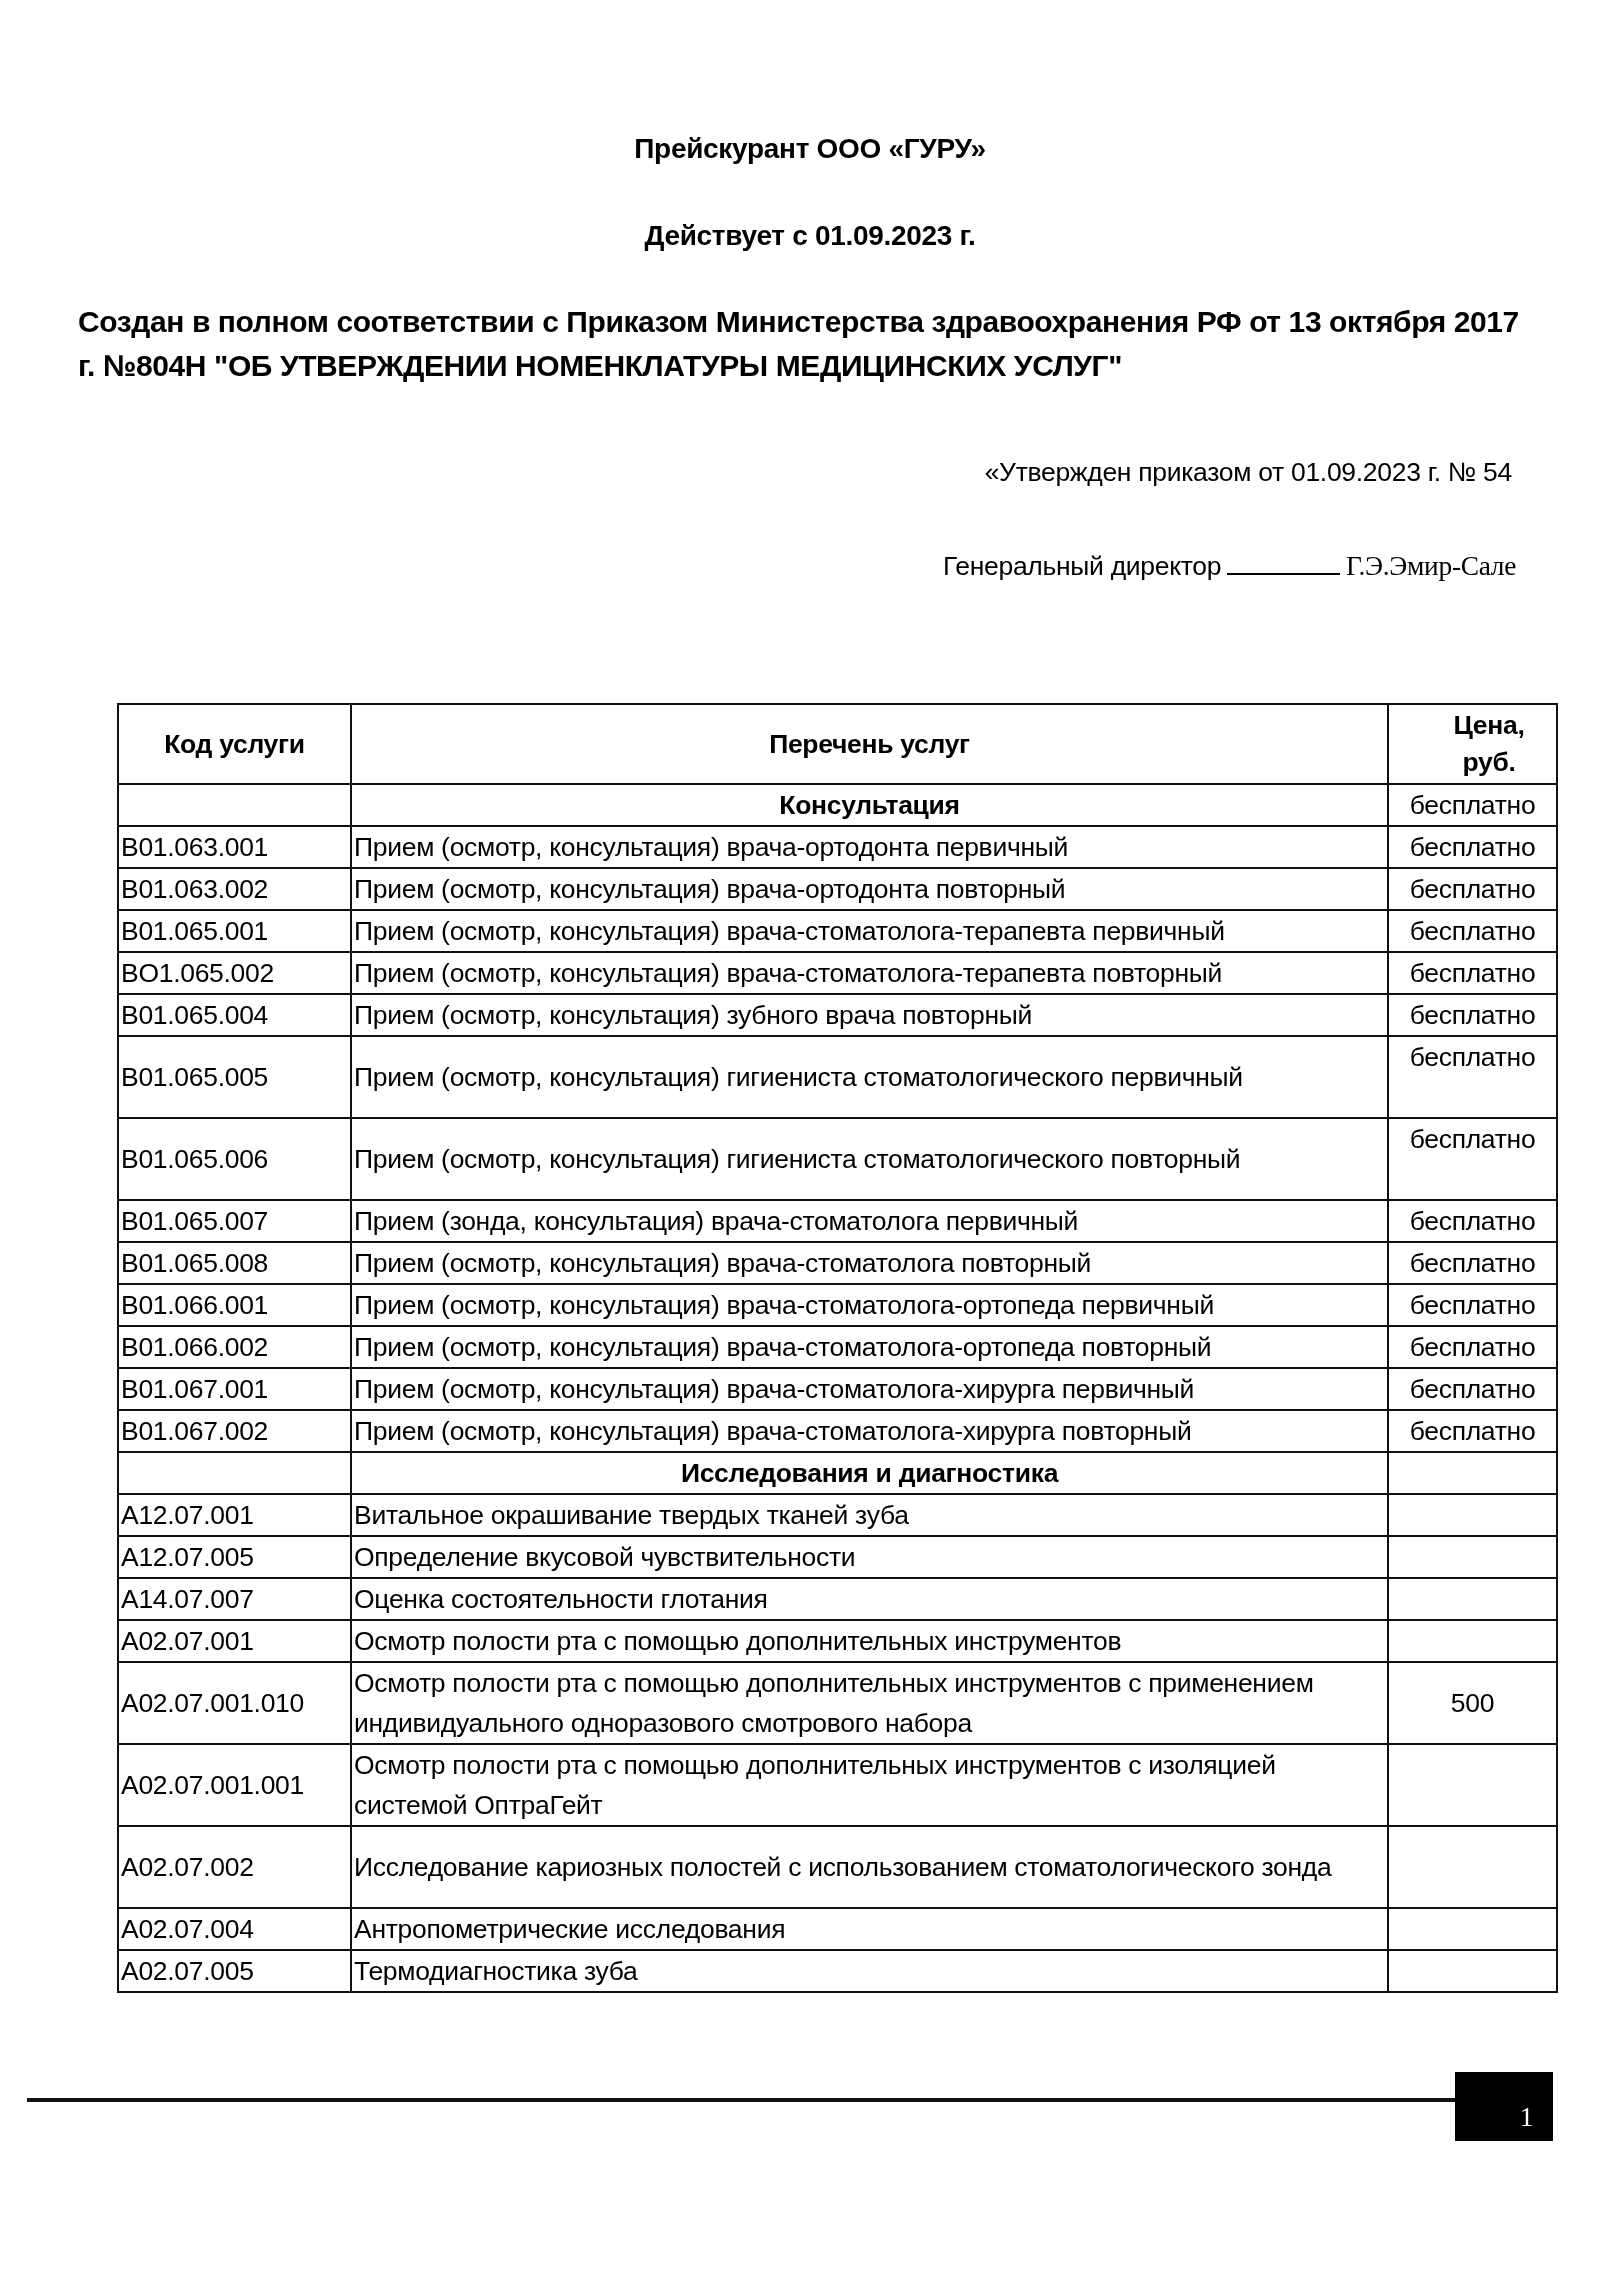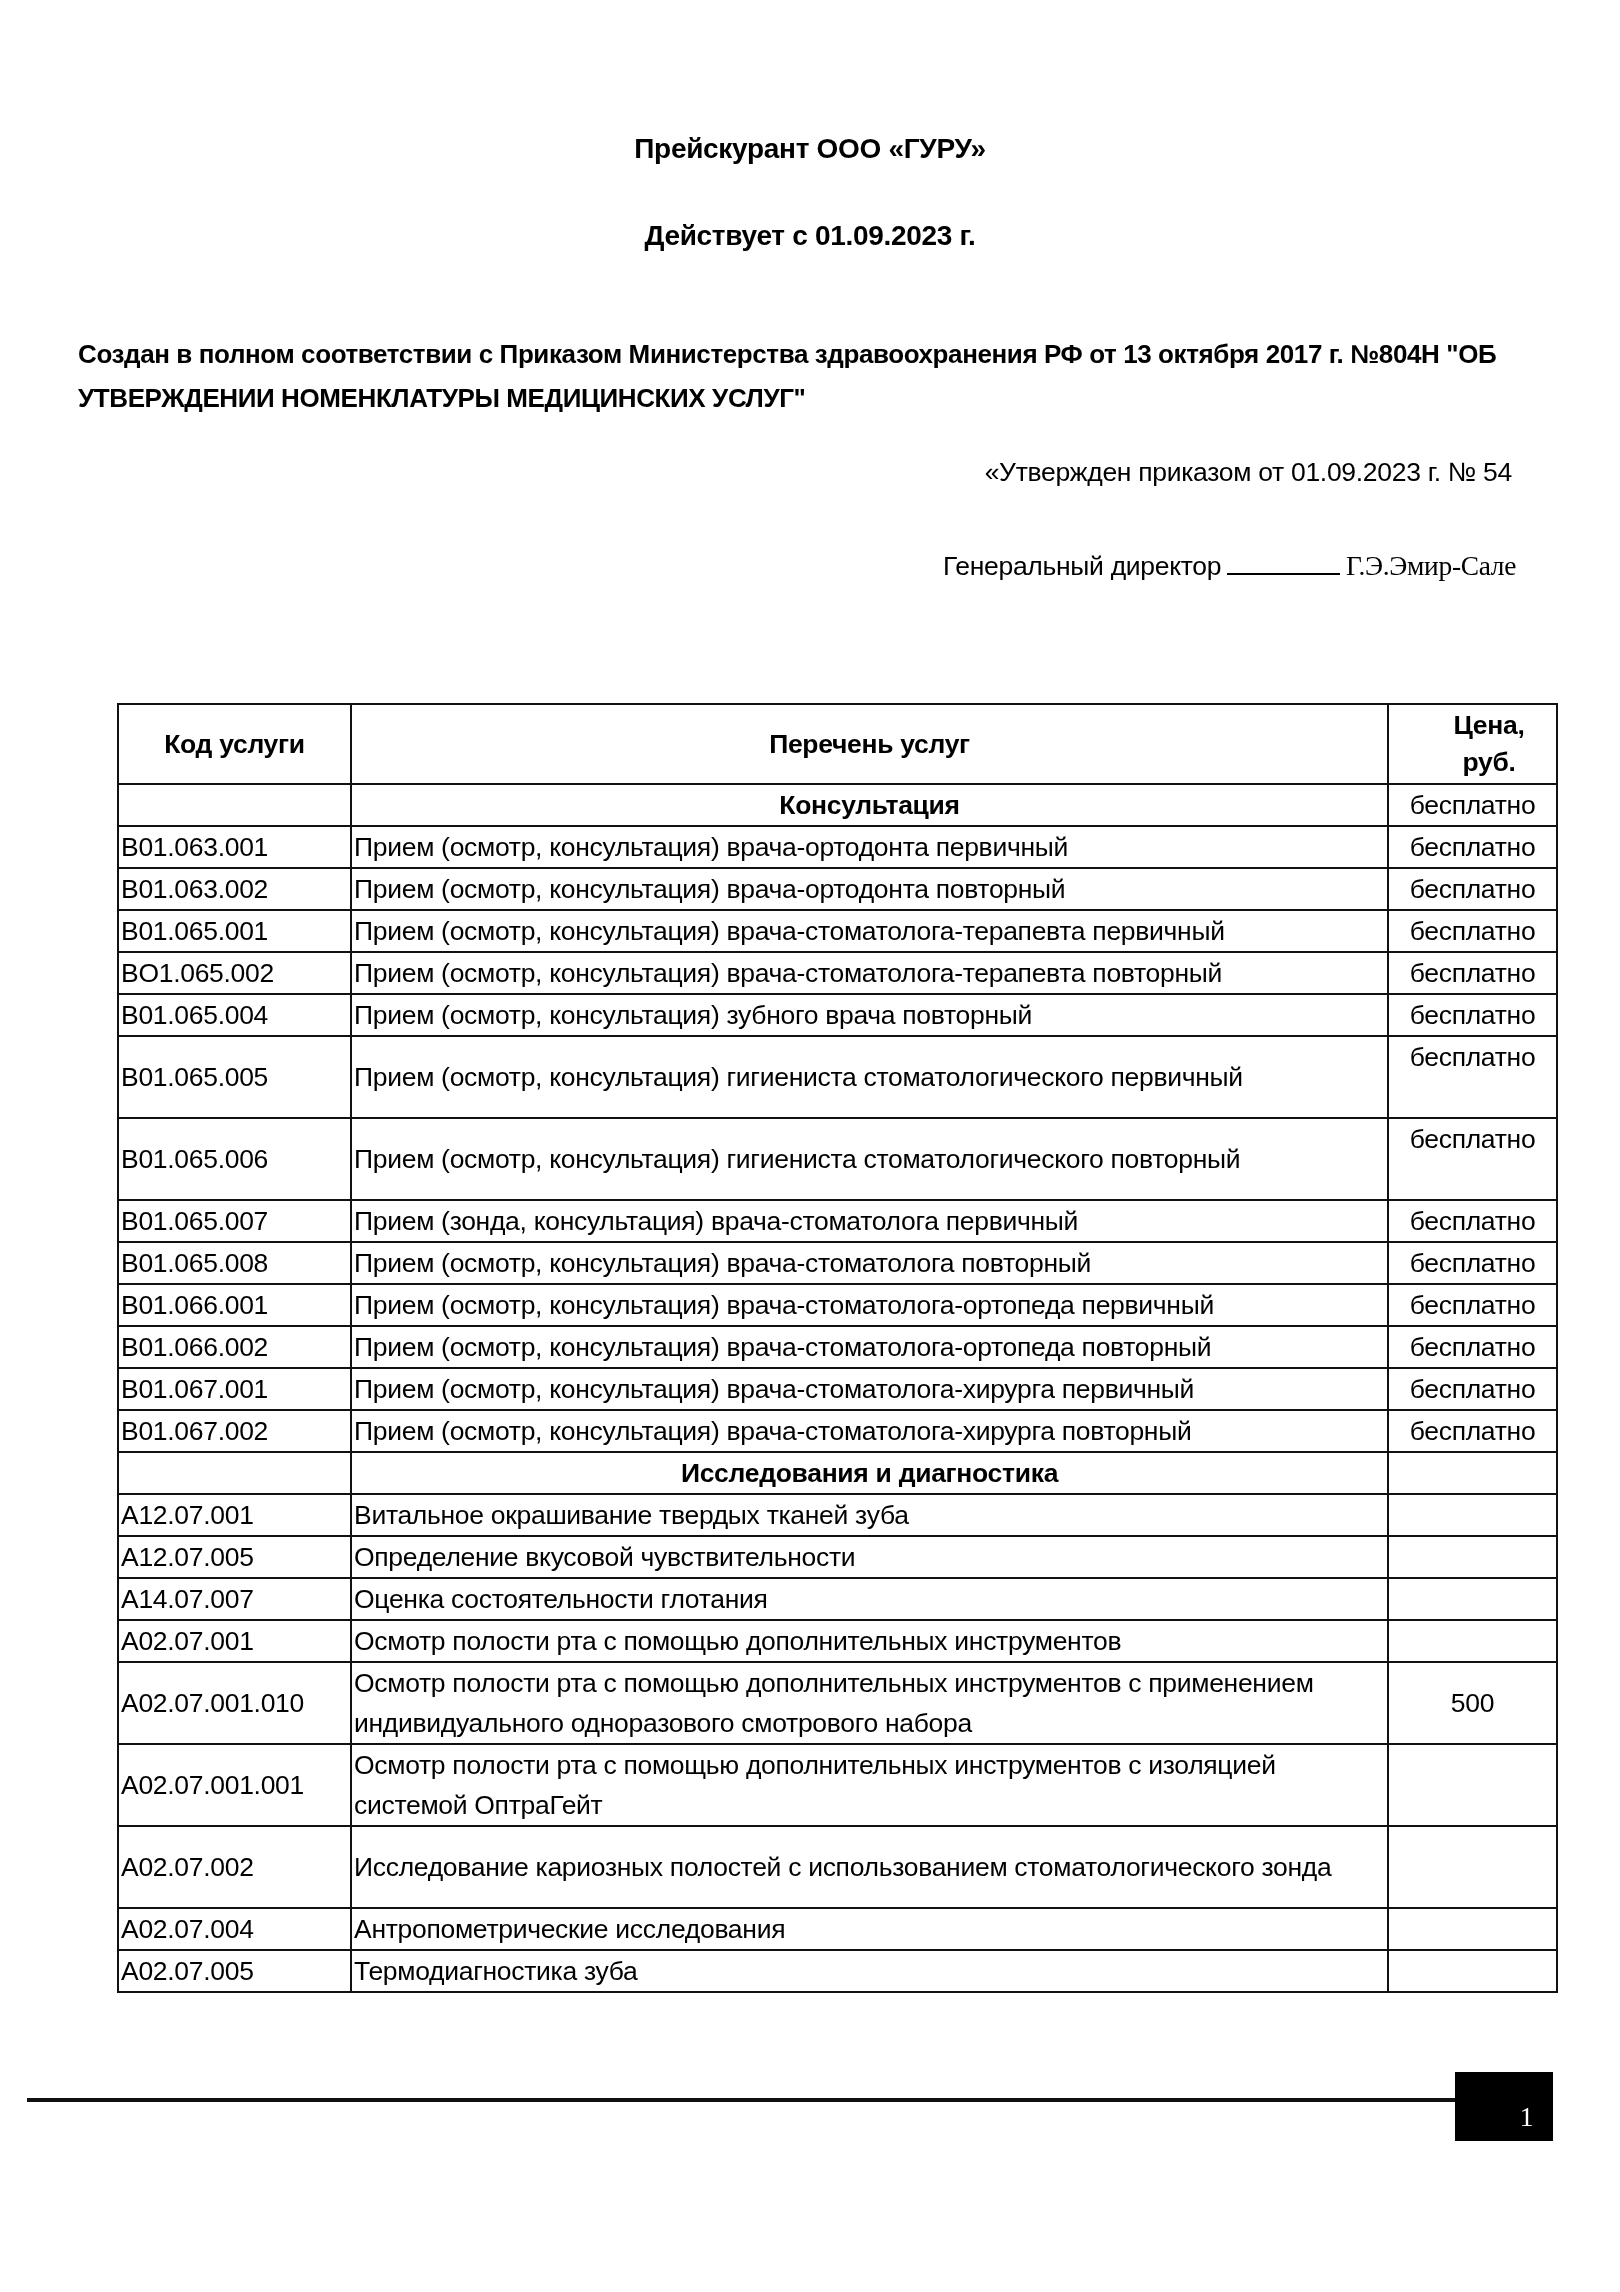--- a/index.html
+++ b/index.html
@@ -8,21 +8,21 @@
     font-family: "Liberation Sans", "DejaVu Sans", sans-serif; color: #000;
   }
   .title {
     position: absolute; left: 0; width: 1620px; text-align: center;
     font-weight: bold; font-size: 28px; letter-spacing: -0.3px;
   }
   #t1 { top: 133px; }
   #t2 { top: 220px; }
   .basis {
     position: absolute; left: 78px; width: 1451px; top: 300px;
-    font-weight: bold; font-size: 26px; line-height: 44px; letter-spacing: -0.4px; margin-top: 32px;
+    font-weight: bold; font-size: 30px; line-height: 44px; letter-spacing: -0.4px;
   }
   .approved {
     position: absolute; right: 108px; top: 457px; font-size: 26.5px; letter-spacing: -0.3px;
   }
   .director {
     position: absolute; right: 104px; top: 551px; font-size: 26.5px; letter-spacing: -0.3px;
     white-space: nowrap;
   }
   .director .sig-line { display: inline-block; width: 113px; border-bottom: 2px solid #000; height: 21.6px; margin: 0 5.9px; vertical-align: baseline; }
   .director .name { font-family: "Liberation Serif", "DejaVu Serif", serif; font-size: 27.4px; text-align: right; }

